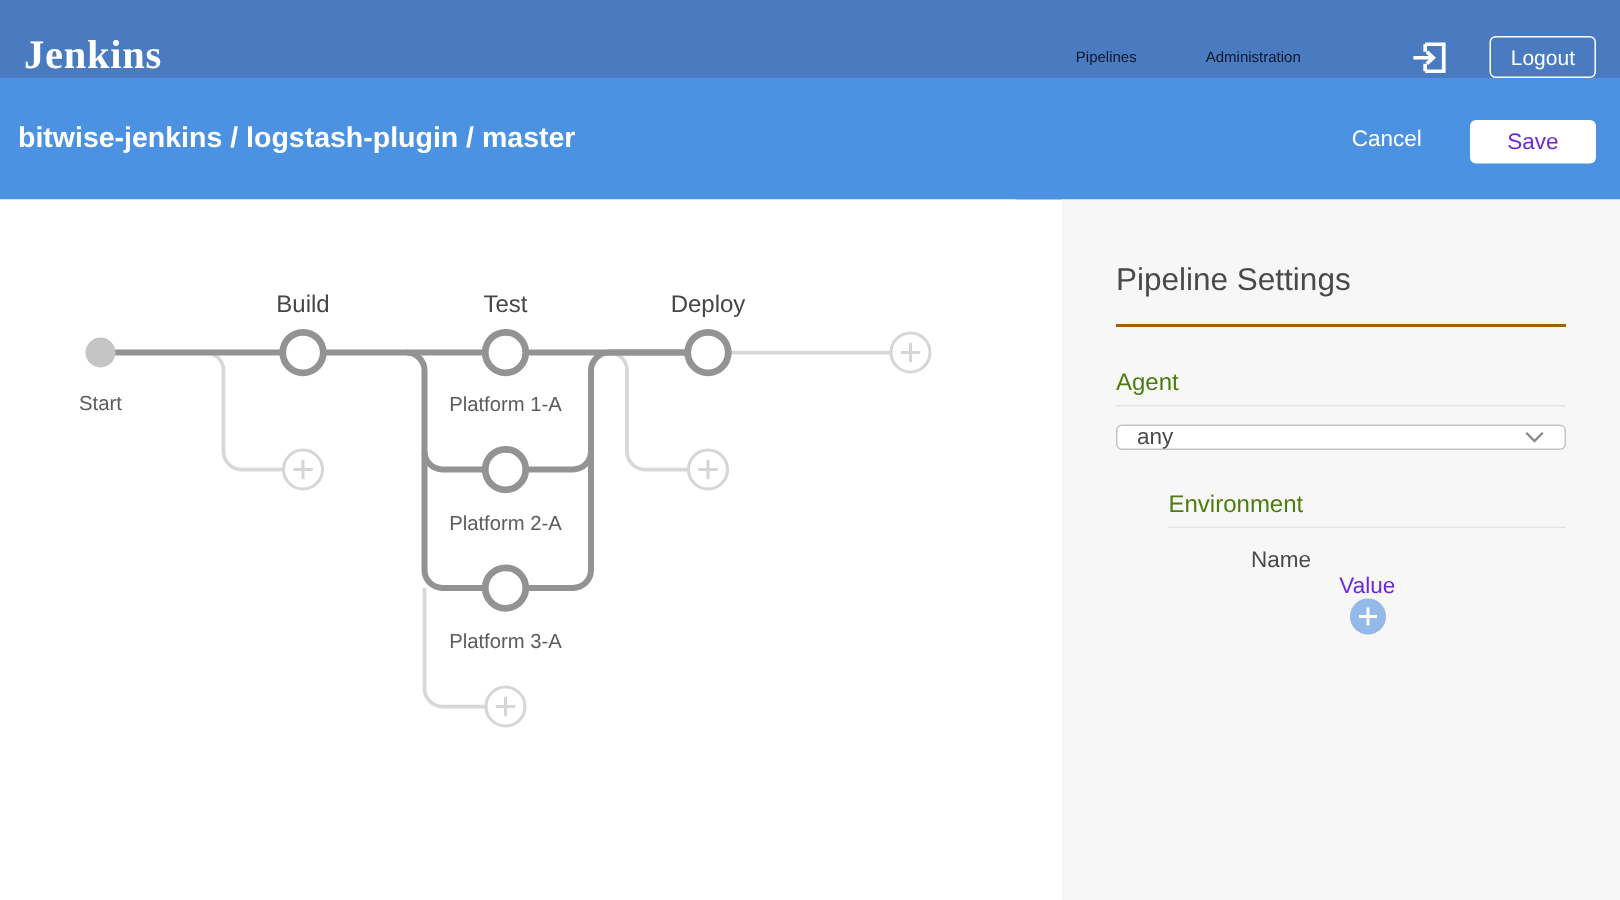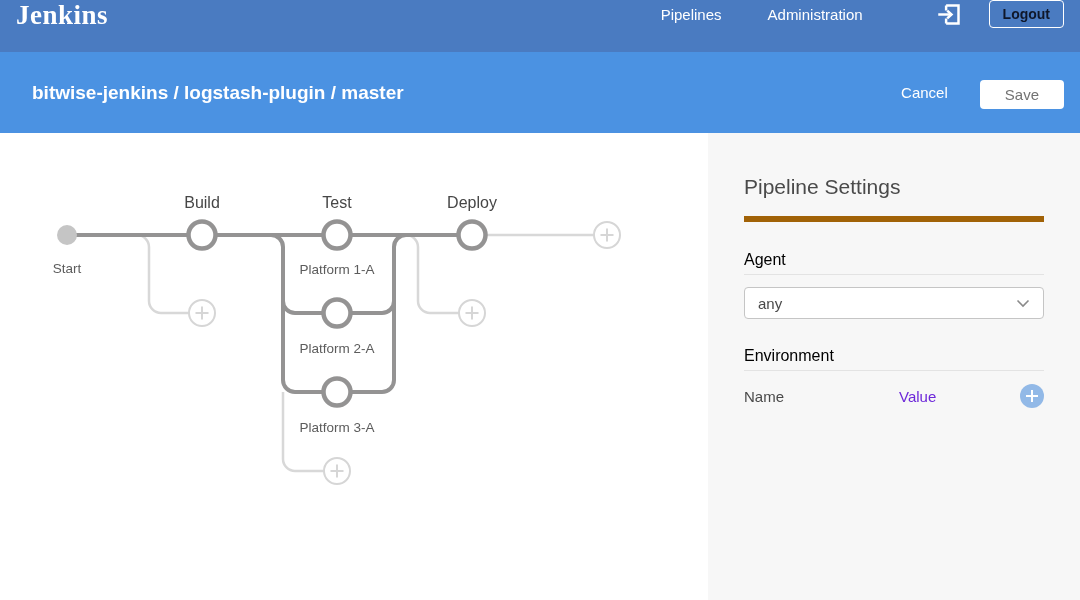--- a/index.html
+++ b/index.html
@@ -2,94 +2,94 @@
 <html><head>
 <meta charset="utf-8">
 <style>
   * { margin: 0; padding: 0; box-sizing: border-box; }
   html, body { width: 1080px; height: 600px; overflow: hidden; }
   body { font-family: "Liberation Sans", sans-serif; color: #464646; background: #fff; }
 
   
   .navbar {
     height: 52px; background: #4a7bc1;
-    display: flex; align-items: flex-start;
+    display: flex; align-items: flex-end;
     color: #fff;
   }
   .brand {
     font-family: "Liberation Serif", serif;
     font-weight: bold; font-size: 27px; color: #fff;
     padding-left: 16px; letter-spacing: 0.5px;
   }
   .nav-links { margin-left: auto; display: flex; align-items: center; }
   .nav-item {
-    font-size: 15px; color: #ffffff; padding: 0 23px; cursor: pointer;
+    font-size: 10px; color: #0f172a; padding: 0 23px; cursor: pointer;
   }
   .exit-btn { margin-left: 50px; display: flex; align-items: center; cursor: pointer; }
   .logout-btn {
     margin: 0 16px 0 26px;
     border: 1px solid #fff; border-radius: 4px;
-    background: transparent; color: #0f172a;
+    background: transparent; color: #ffffff;
     font-size: 14px; font-family: inherit;
-    padding: 5px 13px; cursor: pointer; font-weight: bold;
+    padding: 5px 13px; cursor: pointer;
   }
 
   
   .subheader {
     height: 81px; background: #4b92e2;
     display: flex; align-items: center; color: #fff;
   }
   .breadcrumb {
-    font-size: 19px; font-weight: bold; padding-left: 32px;
+    font-size: 19px; font-weight: bold; padding-left: 12px;
   }
   .subheader-actions { margin-left: auto; display: flex; align-items: flex-end; }
   .cancel-btn {
     background: transparent; border: none; color: #fff;
     font-size: 15px; font-family: inherit; padding: 8px 14px; cursor: pointer;
   }
   .save-btn {
     margin: 0 16px 0 18px;
-    background: #fff; color: #737373;
+    background: #fff; color: #6d28d9;
     border: none; border-radius: 4px;
     font-size: 15px; font-family: inherit;
     padding: 6px 25px; cursor: pointer;
   }
 
   
   .main { display: flex; height: 467px; gap: 31px; }
   .canvas { width: 677px; background: #fff; position: relative; }
   .canvas svg { display: block; }
 
   .stage-label { font-size: 16px; fill: #464646; }
   .small-label { font-size: 13.5px; fill: #5c5c5c; }
 
   
   .panel {
     flex: 1; background: #f7f7f7;
     padding: 42px 36px 0 36px;
   }
   .panel-title {
     font-size: 21px; font-weight: normal; color: #4a4a4a;
-    padding-bottom: 17px; border-bottom: 6px solid #a16207;
+    padding-bottom: 17px; border-bottom: 2px solid #a16207;
   }
   .section-label {
-    font-size: 16px; color: #000000;
+    font-size: 16px; color: #4d7c0f;
     padding-bottom: 5px; border-bottom: 1px solid #e3e3e3;
   }
   .agent-section { margin-top: 29px; }
   .dropdown {
-    margin-top: 12px; height: 32px;
+    margin-top: 12px; height: 17px;
     background: #fff; border: 1px solid #c5c5c5; border-radius: 4px;
     display: flex; align-items: center;
     padding: 0 13px; font-size: 15px; color: #4a4a4a; cursor: pointer;
   }
   .dropdown .chevron { margin-left: auto; display: flex; }
-  .env-section { margin-top: 28px; }
+  .env-section { margin-top: 28px; margin-left: 35px; }
   .env-header-row {
-    display: flex; align-items: center; margin-top: 13px;
+    display: flex; align-items: center; margin-top: 13px; flex-direction: column;
   }
   .env-name-header { width: 155px; font-size: 15px; color: #4a4a4a; }
   .env-value-header { flex: 1; font-size: 15px; color: #6d28d9; }
   .add-env-btn {
     width: 24px; height: 24px; border-radius: 50%;
     background: #92b9e7; border: none; cursor: pointer;
     display: flex; align-items: center; justify-content: center;
   }
 </style>
 </head>

